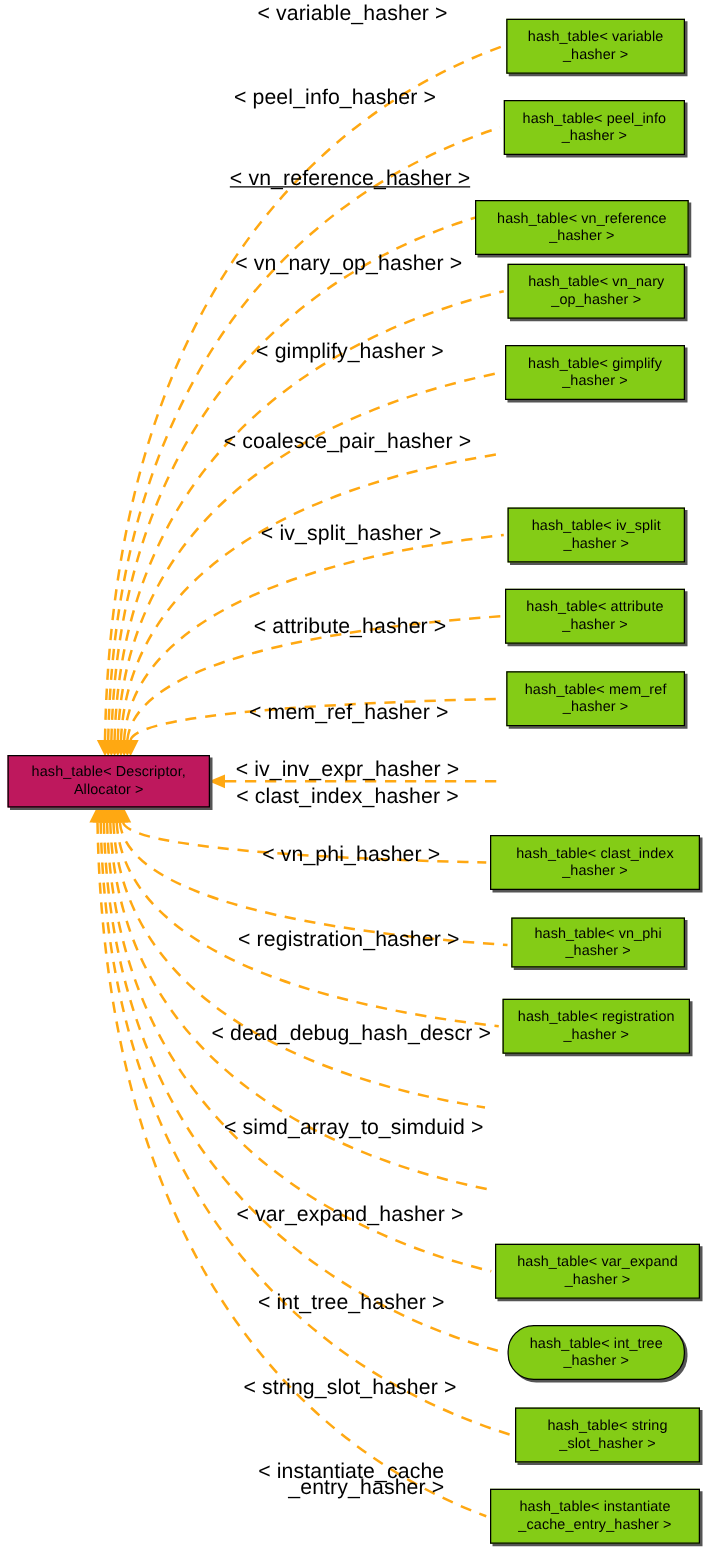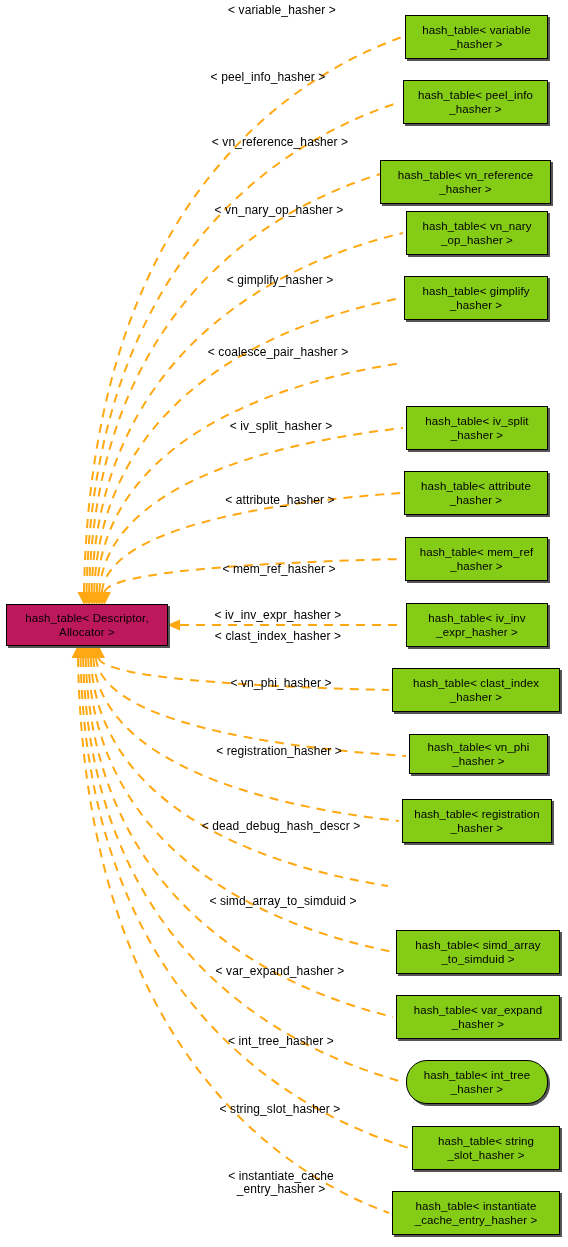--- a/index.html
+++ b/index.html
@@ -37,25 +37,25 @@
     line-height: 14px;
     color: #000000;
     white-space: pre-line;
     letter-spacing: 0.1px;
   }
   .node.root {
     background: #be185d;
   }
   .edge-label {
     position: absolute;
-    font-size: 12px;
+    font-size: 17px;
     line-height: 13px;
     color: #000000;
     white-space: pre-line;
-    text-align: center;
+    text-align: right;
     transform: translateX(-50%);
     letter-spacing: 0.1px;
   }
 </style>
 </head>
 <body>
 
 <div id="diagram">
   <svg id="edges" viewBox="0 0 568 1247">
       <polygon points="84,605 77.5,592 90.5,592" fill="#ffa812"></polygon>
@@ -100,52 +100,48 @@
 <div class="node root" style="left: 6px; top: 604px; width: 162px; height: 42px;">hash_table&lt; Descriptor,
 Allocator &gt;</div>
     <div class="node" style="left: 405px; top: 15px; width: 143px; height: 44px;">hash_table&lt; variable
 _hasher &gt;</div>
     <div class="edge-label" style="left: 282px; top: 4px;">&lt; variable_hasher &gt;</div>
     <div class="node" style="left: 403px; top: 80px; width: 145px; height: 44px;">hash_table&lt; peel_info
 _hasher &gt;</div>
     <div class="edge-label" style="left: 268px; top: 71px;">&lt; peel_info_hasher &gt;</div>
     <div class="node" style="left: 380px; top: 150px; width: 171px; height: 44px; margin-top: 10px;">hash_table&lt; vn_reference
 _hasher &gt;</div>
-    <div class="edge-label" style="left: 280px; top: 136px;">&lt; vn_reference_hasher &gt;</div>
+    <div class="edge-label" style="left: 280px; top: 136px; text-decoration: underline;">&lt; vn_reference_hasher &gt;</div>
     <div class="node" style="left: 406px; top: 211px; width: 142px; height: 44px;">hash_table&lt; vn_nary
 _op_hasher &gt;</div>
     <div class="edge-label" style="left: 279px; top: 204px;">&lt; vn_nary_op_hasher &gt;</div>
     <div class="node" style="left: 404px; top: 276px; width: 144px; height: 44px;">hash_table&lt; gimplify
 _hasher &gt;</div>
     <div class="edge-label" style="left: 280px; top: 274px;">&lt; gimplify_hasher &gt;</div>
     <div class="edge-label" style="left: 278px; top: 346px;">&lt; coalesce_pair_hasher &gt;</div>
     <div class="node" style="left: 406px; top: 406px; width: 142px; height: 44px;">hash_table&lt; iv_split
 _hasher &gt;</div>
     <div class="edge-label" style="left: 281px; top: 420px;">&lt; iv_split_hasher &gt;</div>
     <div class="node" style="left: 404px; top: 471px; width: 144px; height: 44px;">hash_table&lt; attribute
 _hasher &gt;</div>
     <div class="edge-label" style="left: 280px; top: 494px;">&lt; attribute_hasher &gt;</div>
     <div class="node" style="left: 405px; top: 537px; width: 143px; height: 44px;">hash_table&lt; mem_ref
 _hasher &gt;</div>
     <div class="edge-label" style="left: 279px; top: 563px;">&lt; mem_ref_hasher &gt;</div>
-    <div class="node" style="left: 406px; top: 603px; width: 142px; height: 44px;">hash_table&lt; iv_inv
-_expr_hasher &gt;</div>
     <div class="edge-label" style="left: 278px; top: 609px;">&lt; iv_inv_expr_hasher &gt;</div>
     <div class="node" style="left: 392px; top: 668px; width: 168px; height: 44px;">hash_table&lt; clast_index
 _hasher &gt;</div>
     <div class="edge-label" style="left: 278px; top: 630px;">&lt; clast_index_hasher &gt;</div>
     <div class="node" style="left: 409px; top: 734px; width: 139px; height: 40px;">hash_table&lt; vn_phi
 _hasher &gt;</div>
     <div class="edge-label" style="left: 281px; top: 677px;">&lt; vn_phi_hasher &gt;</div>
     <div class="node" style="left: 402px; top: 799px; width: 150px; height: 44px;">hash_table&lt; registration
 _hasher &gt;</div>
     <div class="edge-label" style="left: 279px; top: 745px;">&lt; registration_hasher &gt;</div>
     <div class="edge-label" style="left: 281px; top: 820px;">&lt; dead_debug_hash_descr &gt;</div>
-    <div class="node" style="left: 396px; top: 930px; width: 164px; height: 44px;">hash_table&lt; simd_array
-_to_simduid &gt;</div>
     <div class="edge-label" style="left: 283px; top: 895px;">&lt; simd_array_to_simduid &gt;</div>
     <div class="node" style="left: 396px; top: 995px; width: 164px; height: 44px;">hash_table&lt; var_expand
 _hasher &gt;</div>
     <div class="edge-label" style="left: 280px; top: 965px;">&lt; var_expand_hasher &gt;</div>
     <div class="node" style="left: 406px; top: 1060px; width: 142px; height: 44px; border-radius: 21px;">hash_table&lt; int_tree
 _hasher &gt;</div>
     <div class="edge-label" style="left: 281px; top: 1035px;">&lt; int_tree_hasher &gt;</div>
     <div class="node" style="left: 412px; top: 1126px; width: 148px; height: 44px;">hash_table&lt; string
 _slot_hasher &gt;</div>
     <div class="edge-label" style="left: 280px; top: 1103px;">&lt; string_slot_hasher &gt;</div>

